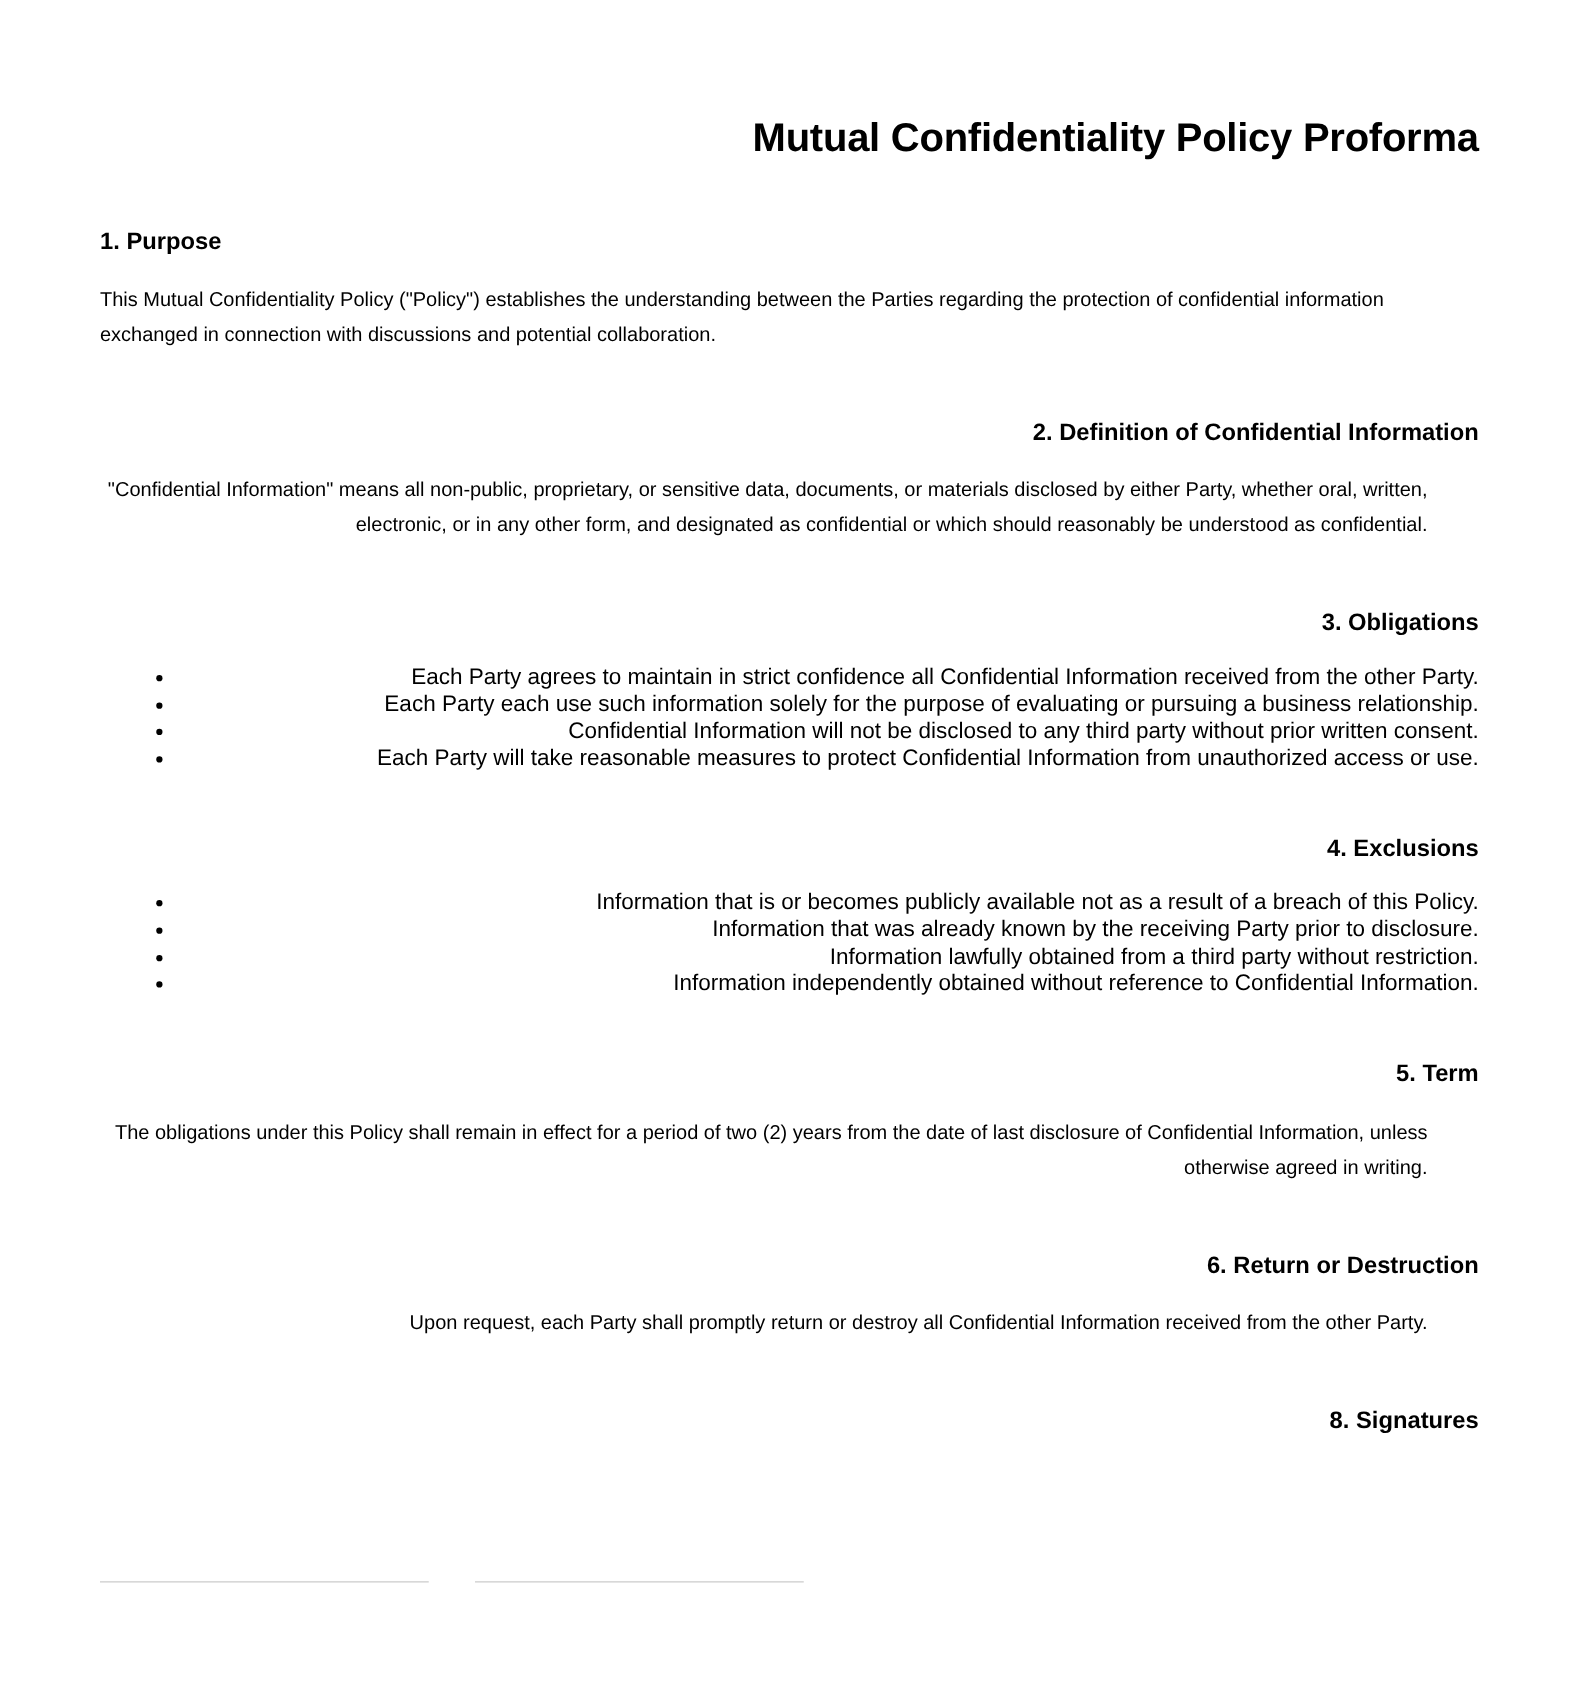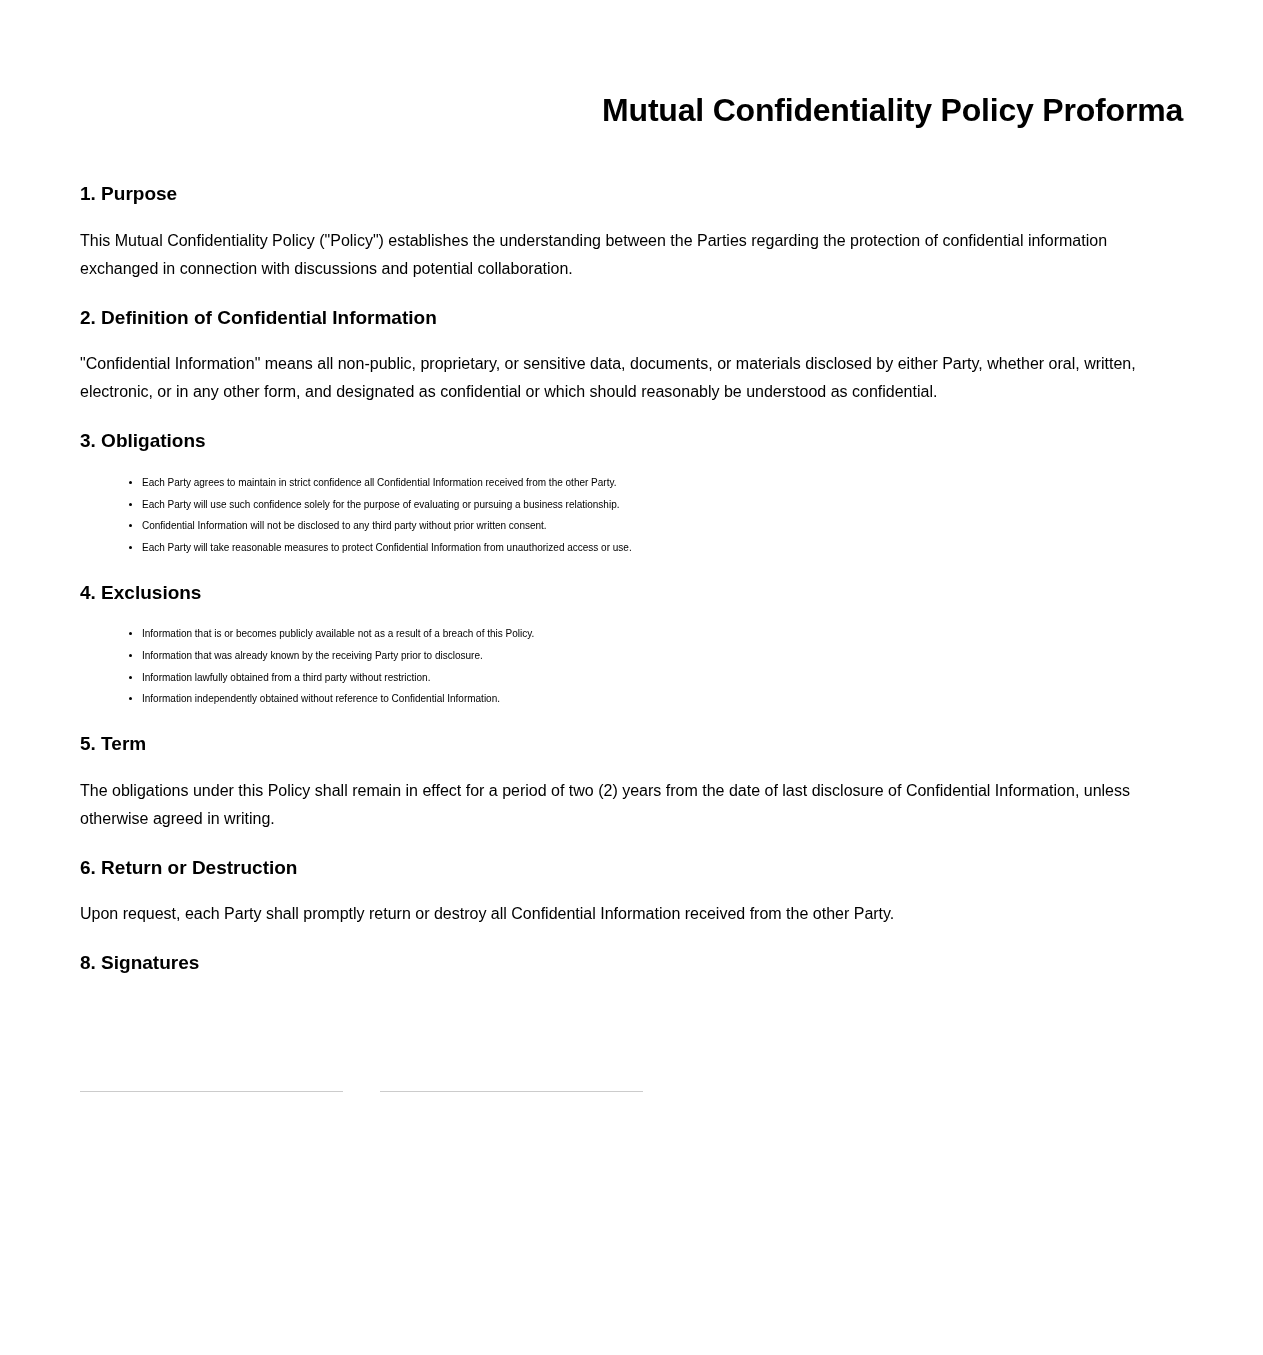--- a/index.html
+++ b/index.html
@@ -34,36 +34,37 @@
     margin: 0;
   }
   .section-heading {
     font-size: 19px;
     font-weight: bold;
     line-height: 1.2;
     margin: 0 0 21px 0;
     color: #000;
   }
   .section + .section {
-    margin-top: 24px;
+    margin-top: 53px;
+    text-align: right;
   }
   .body-text {
     font-size: 16px;
     line-height: 28px;
     margin: 0;
     max-width: 1062px;
     color: #000;
   }
   ul.bullets {
     margin: 0;
     padding: 0 0 0 62px;
     list-style-type: disc;
   }
   ul.bullets li {
-    font-size: 10px;
+    font-size: 18px;
     line-height: 18.6px;
     margin: 0 0 3px 0;
     color: #000;
   }
   ul.bullets li:last-child {
     margin-bottom: 0;
   }
   .sig-area {
     margin-top: 0;
   }
@@ -98,21 +99,21 @@
 
   <div class="section">
     <h2 class="section-heading">2. Definition of Confidential Information</h2>
     <p class="body-text">"Confidential Information" means all non-public, proprietary, or sensitive data, documents, or materials disclosed by either Party, whether oral, written, electronic, or in any other form, and designated as confidential or which should reasonably be understood as confidential.</p>
   </div>
 
   <div class="section">
     <h2 class="section-heading">3. Obligations</h2>
     <ul class="bullets">
       <li>Each Party agrees to maintain in strict confidence all Confidential Information received from the other Party.</li>
-      <li>Each Party will use such confidence solely for the purpose of evaluating or pursuing a business relationship.</li>
+      <li>Each Party each use such information solely for the purpose of evaluating or pursuing a business relationship.</li>
       <li>Confidential Information will not be disclosed to any third party without prior written consent.</li>
       <li>Each Party will take reasonable measures to protect Confidential Information from unauthorized access or use.</li>
     </ul>
   </div>
 
   <div class="section">
     <h2 class="section-heading">4. Exclusions</h2>
     <ul class="bullets">
       <li>Information that is or becomes publicly available not as a result of a breach of this Policy.</li>
       <li>Information that was already known by the receiving Party prior to disclosure.</li>

